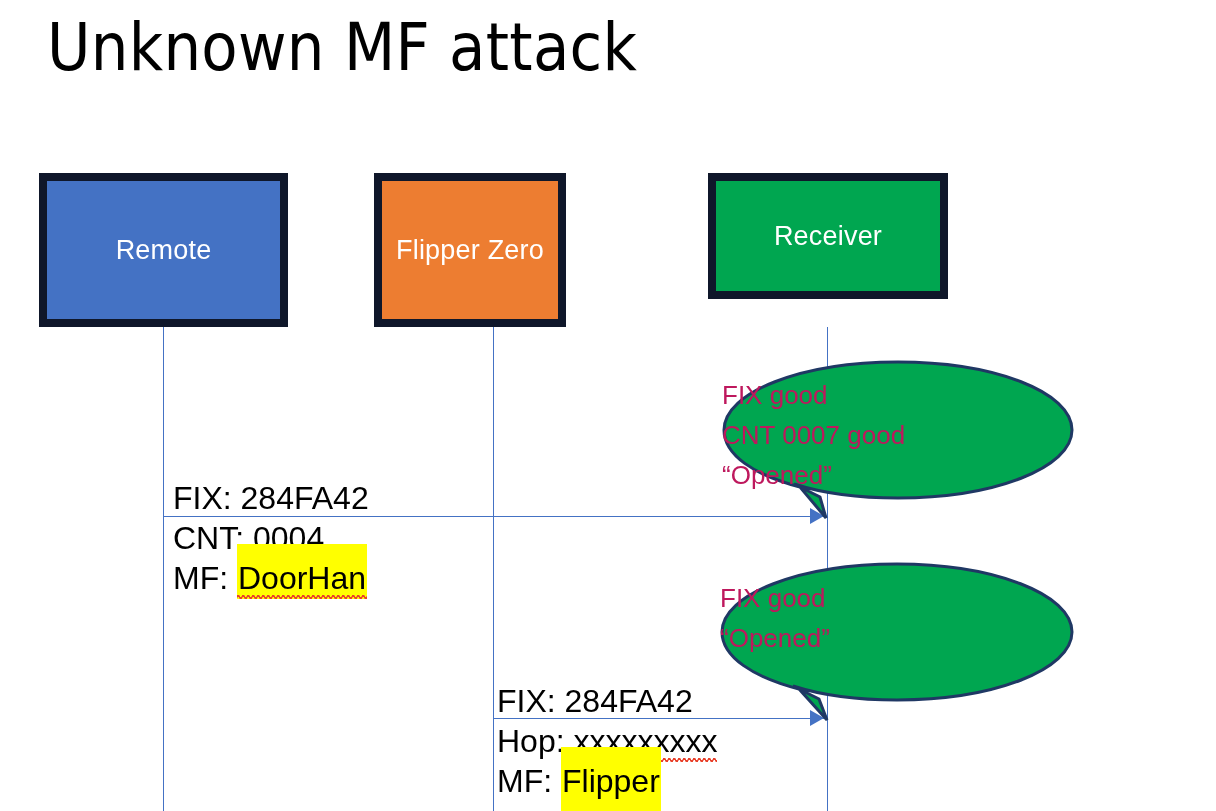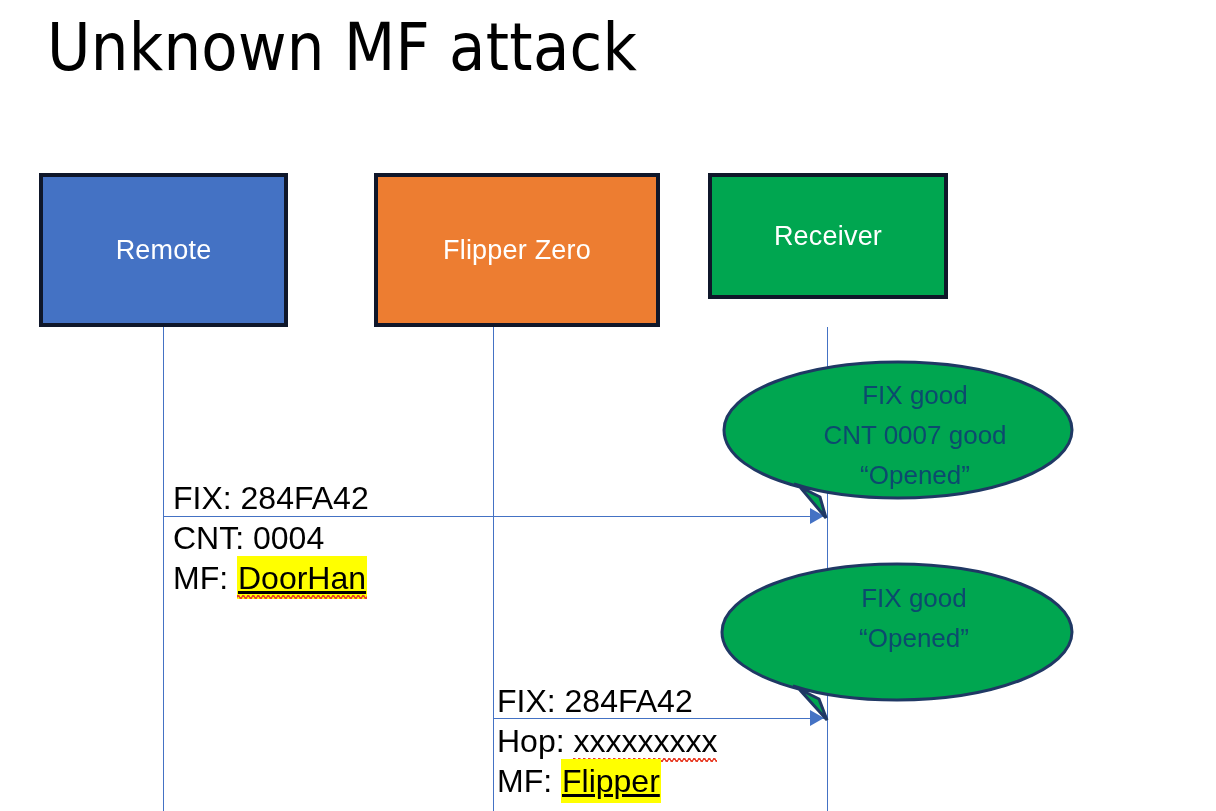--- a/index.html
+++ b/index.html
@@ -29,31 +29,31 @@
     line-height: 80px;
     color: #000000;
     letter-spacing: 0.3px;
     white-space: nowrap;
   }
 
   
   .actor-box {
     position: absolute;
     box-sizing: border-box;
-    border: 4px solid #0f172a;
+    border: 8px solid #0f172a;
     display: flex;
     align-items: center;
     justify-content: center;
     color: #ffffff;
     font-size: 27px;
     font-weight: 400;
     letter-spacing: 0.2px;
   }
   #actor-remote  { left: 39px;  top: 173px; width: 249px; height: 154px; background: #4472C4; }
-  #actor-flipper { left: 374px; top: 173px; width: 286px; height: 154px; background: #ED7D31; }
+  #actor-flipper { left: 374px; top: 173px; width: 192px; height: 154px; background: #ED7D31; }
   #actor-receiver{ left: 708px; top: 173px; width: 240px; height: 126px; background: #00A650; }
 
   
   .lifeline {
     position: absolute;
     width: 1px;
     background: #4472C4;
   }
   #lifeline-remote  { left: 163px; top: 327px; height: 484px; }
   #lifeline-flipper { left: 493px; top: 327px; height: 484px; }
@@ -83,42 +83,41 @@
     font-size: 32px;
     line-height: 40px;
     color: #000000;
     white-space: nowrap;
   }
   #msg1-label { left: 173px; top: 478px; }
   #msg2-label { left: 497px; top: 681px; }
 
   .hl {
     background: #FFFF00;
-    padding: 4px 1px;
-    text-decoration: underline;
+    padding: 16px 1px;
   }
   .squiggle {
     background-image:
       linear-gradient(45deg, transparent 40%, #E8412B 40%, #E8412B 60%, transparent 60%),
       linear-gradient(-45deg, transparent 40%, #E8412B 40%, #E8412B 60%, transparent 60%);
     background-size: 5px 4px;
     background-repeat: repeat-x;
     background-position: 0 100%, 2.5px 100%;
     padding-bottom: 3px;
   }
 
   
   .bubble { position: absolute; }
   .bubble svg { display: block; overflow: visible; }
   .bubble-text {
     position: absolute;
-    left: 17px;
+    left: 0;
     width: 100%;
-    text-align: center;
-    color: #0c4a6e;
+    text-align: left;
+    color: #be185d;
     font-size: 26px;
     line-height: 40px;
     pointer-events: none;
   }
   #bubble1 { left: 722px; top: 360px; width: 352px; height: 160px; }
   #bubble1 .bubble-text { top: 15px; }
   #bubble2 { left: 720px; top: 562px; width: 354px; height: 160px; }
   #bubble2 .bubble-text { top: 16px; }
 </style>
 </head>

